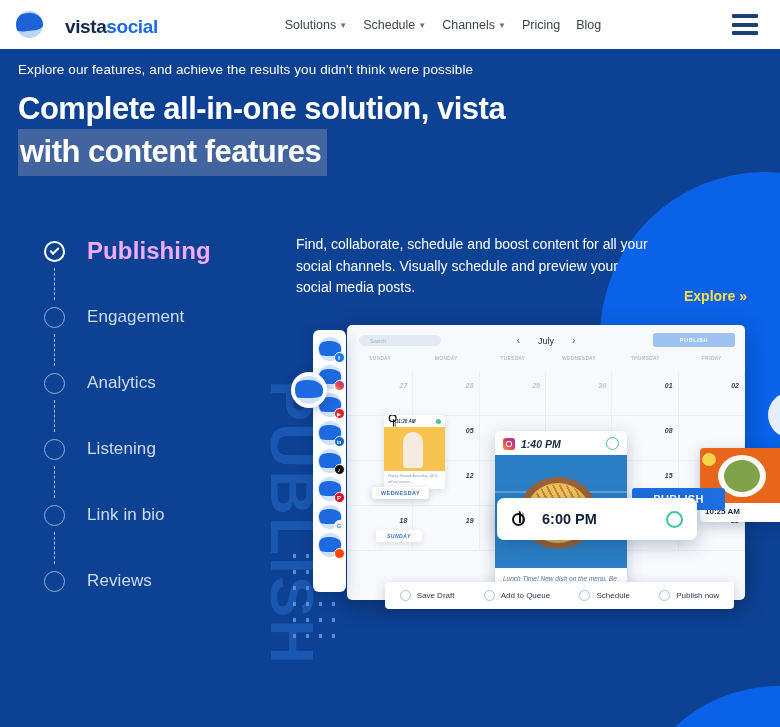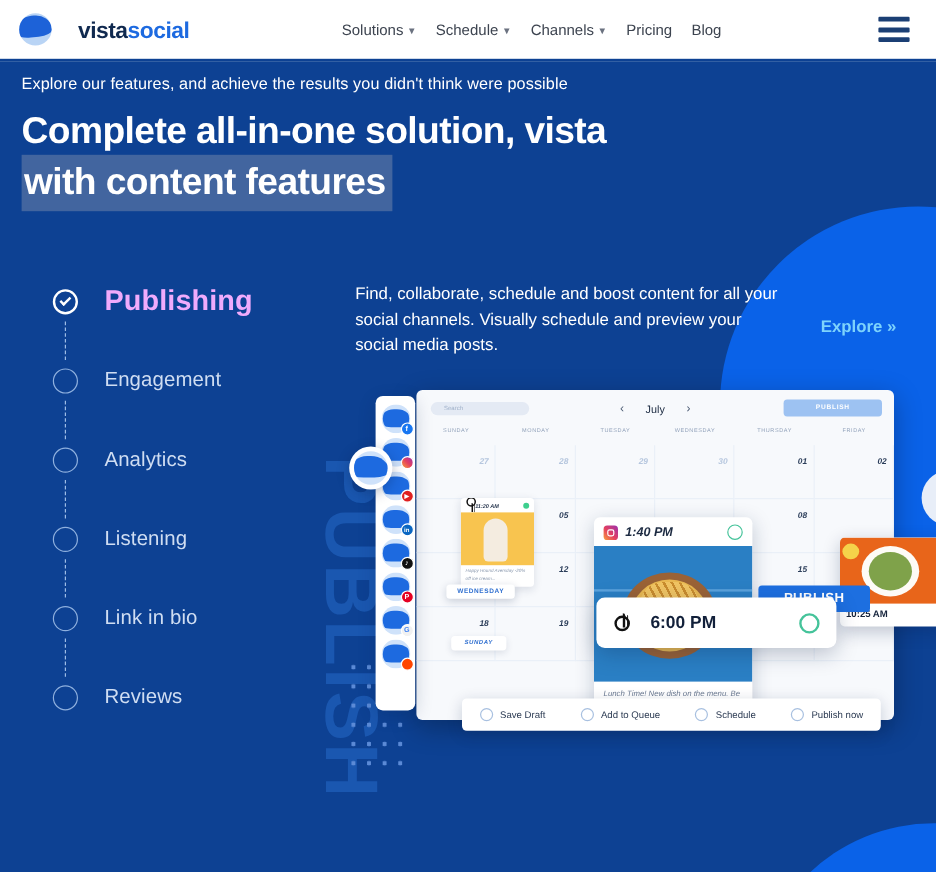--- a/index.html
+++ b/index.html
@@ -105,22 +105,22 @@
   .step-row.active .step-label { font-size: 24px; font-weight: bold; color: #f0abfc; }
   .step-connector {
     width: 0; height: 32px; margin-left: 10px;
     border-left: 1.7px dashed #9dbce6;
   }
 
   
   #feature-detail { position: absolute; left: 296px; top: 234px; z-index: 12; width: 356px; }
   #feature-desc { font-size: 14px; line-height: 1.55; color: #ffffff; }
   #explore-link {
-    position: absolute; left: 684px; top: 264px; z-index: 12;
-    font-size: 14px; font-weight: bold; color: #7dd3fc;
+    position: absolute; left: 684px; top: 288px; z-index: 12;
+    font-size: 14px; font-weight: bold; color: #fde047;
     cursor: pointer; white-space: nowrap;
   }
 
   
   #app-mock {
     position: absolute; left: 347px; top: 325px;
     width: 398px; height: 275px;
     background: #f7f9fc; border-radius: 5px;
     box-shadow: 0 6px 22px rgba(0,0,0,.28);
     overflow: hidden; z-index: 20;

